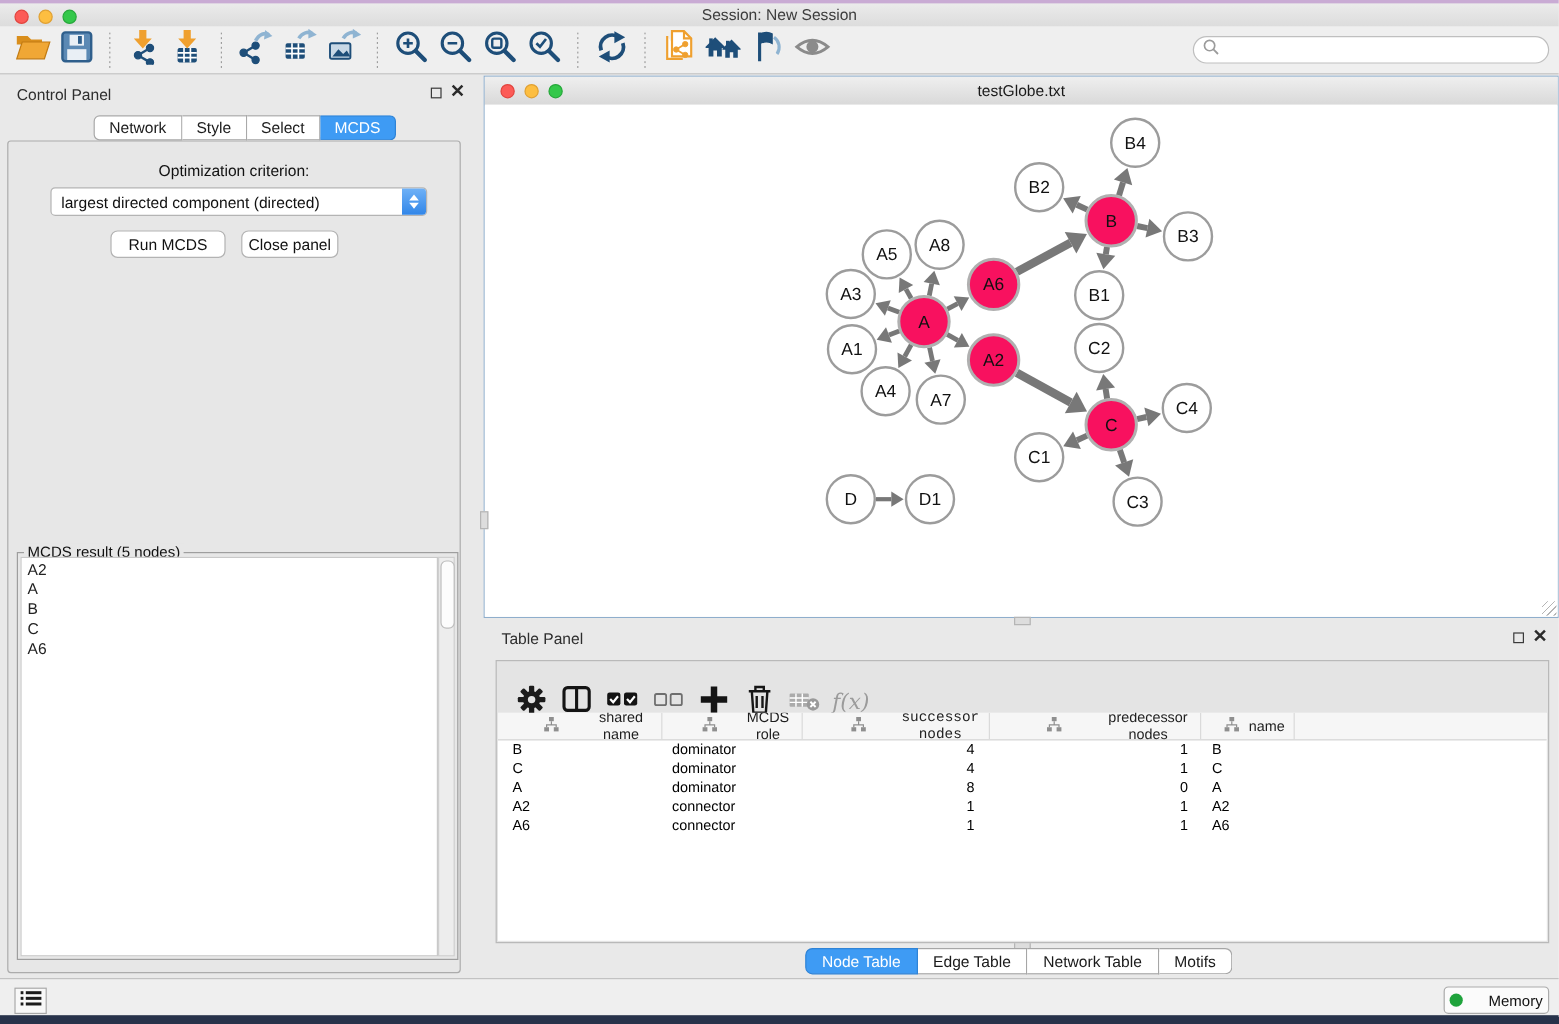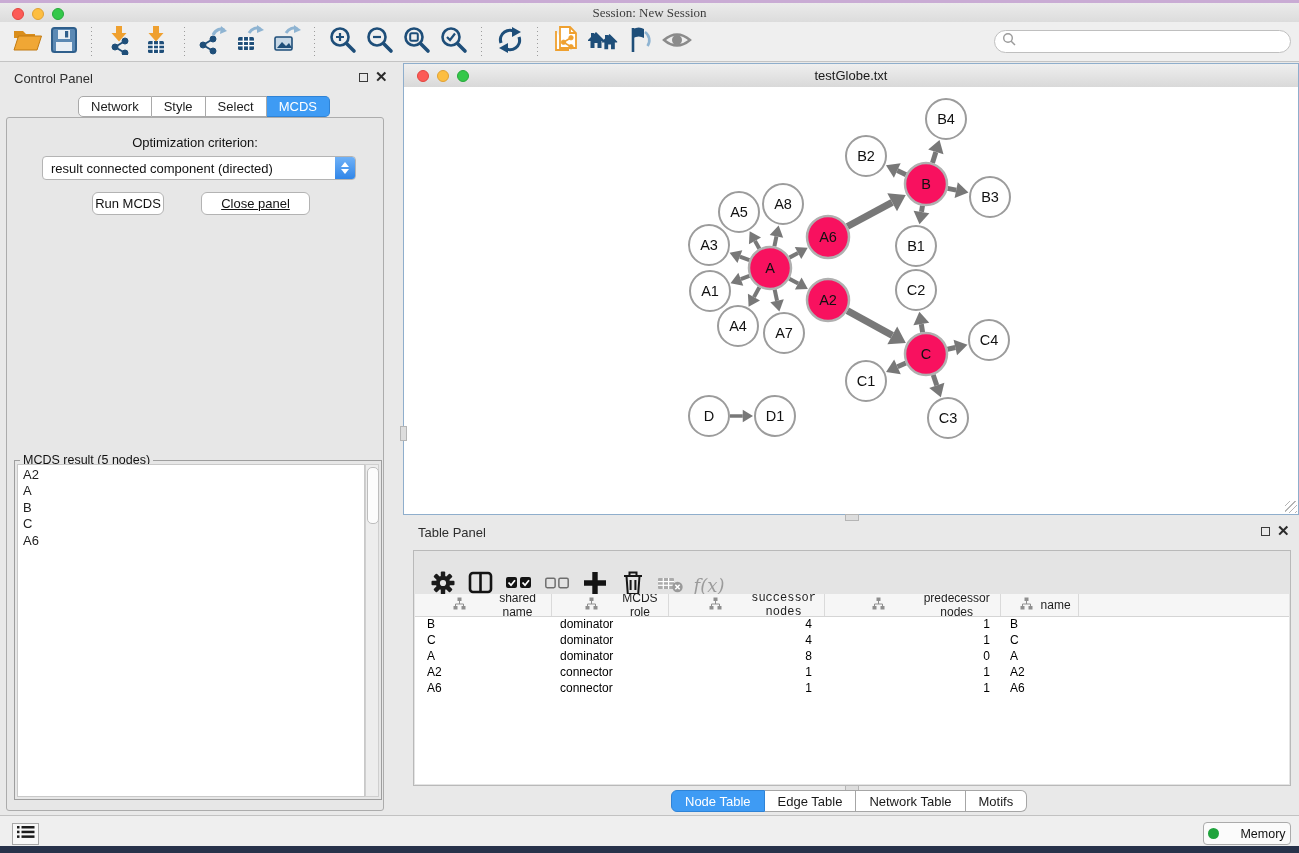--- a/index.html
+++ b/index.html
@@ -6,21 +6,21 @@
   #app{position:relative;width:1299px;height:853px;background:#E9E9E9;
        font-family:"Liberation Sans",sans-serif;overflow:hidden;
        -webkit-font-smoothing:antialiased;color:#222;}
   .abs{position:absolute;}
 
   
   .top-strip{left:0;top:0;width:1299px;height:3px;background:#C9ABD4;}
   .titlebar{left:0;top:3px;width:1299px;height:19px;
             background:linear-gradient(#EBEBEB,#DCDCDC);}
   .app-title{position:absolute;left:0;right:0;top:2px;text-align:center;
-             font-size:13px;color:#3C3C3C;font-family:Liberation Serif, serif;}
+             font-size:13px;color:#3C3C3C;}
   .tl{position:absolute;top:5px;width:12px;height:12px;border-radius:50%;box-sizing:border-box;}
   .tl.red{left:12px;background:#FC5B57;border:1px solid #E2453F;}
   .tl.yel{left:32px;background:#FDBE41;border:1px solid #E0A133;}
   .tl.grn{left:52px;background:#34C84A;border:1px solid #27A83B;}
 
   
   .main-toolbar{left:0;top:22px;width:1299px;height:40px;background:#EFEFEF;
                 border-bottom:1px solid #C4C4C4;display:flex;align-items:center;padding-left:8px;box-sizing:border-box;}
   .tb-sep{width:1px;height:30px;margin:0 9px;
           background-image:linear-gradient(#9D9D9D 35%,rgba(0,0,0,0) 0%);
@@ -288,28 +288,28 @@
   <span class="abs cp-close close-icon">✕</span>
   <div class="abs cp-content"></div>
   <div class="abs opt-label">Optimization criterion:</div>
   <div class="abs cp-tabs" id="cp-tabs">
       <div class="cp-tab">Network</div>
       <div class="cp-tab">Style</div>
       <div class="cp-tab">Select</div>
       <div class="cp-tab active">MCDS</div>
     </div>
   <div class="abs dropdown">
-    <span class="val">result connected component (directed)</span>
+    <span class="val">largest directed component (directed)</span>
     <span class="stepper">
         <i class="up"></i>
         <i class="dn"></i>
       </span>
   </div>
-  <div class="abs cp-btn" style="left:92px;width:72px;">Run MCDS</div>
-  <div class="abs cp-btn" style="left:201px;width:109px;text-decoration:underline;">Close panel</div>
+  <div class="abs cp-btn" style="left:92px;width:96px;">Run MCDS</div>
+  <div class="abs cp-btn" style="left:201px;width:81px;">Close panel</div>
 
   <div class="abs groupbox">
     <span class="groupbox-legend">MCDS result (5 nodes)</span>
     <div class="result-list" id="result-list">
         <div>A2</div>
         <div>A</div>
         <div>B</div>
         <div>C</div>
         <div>A6</div>
       </div>

